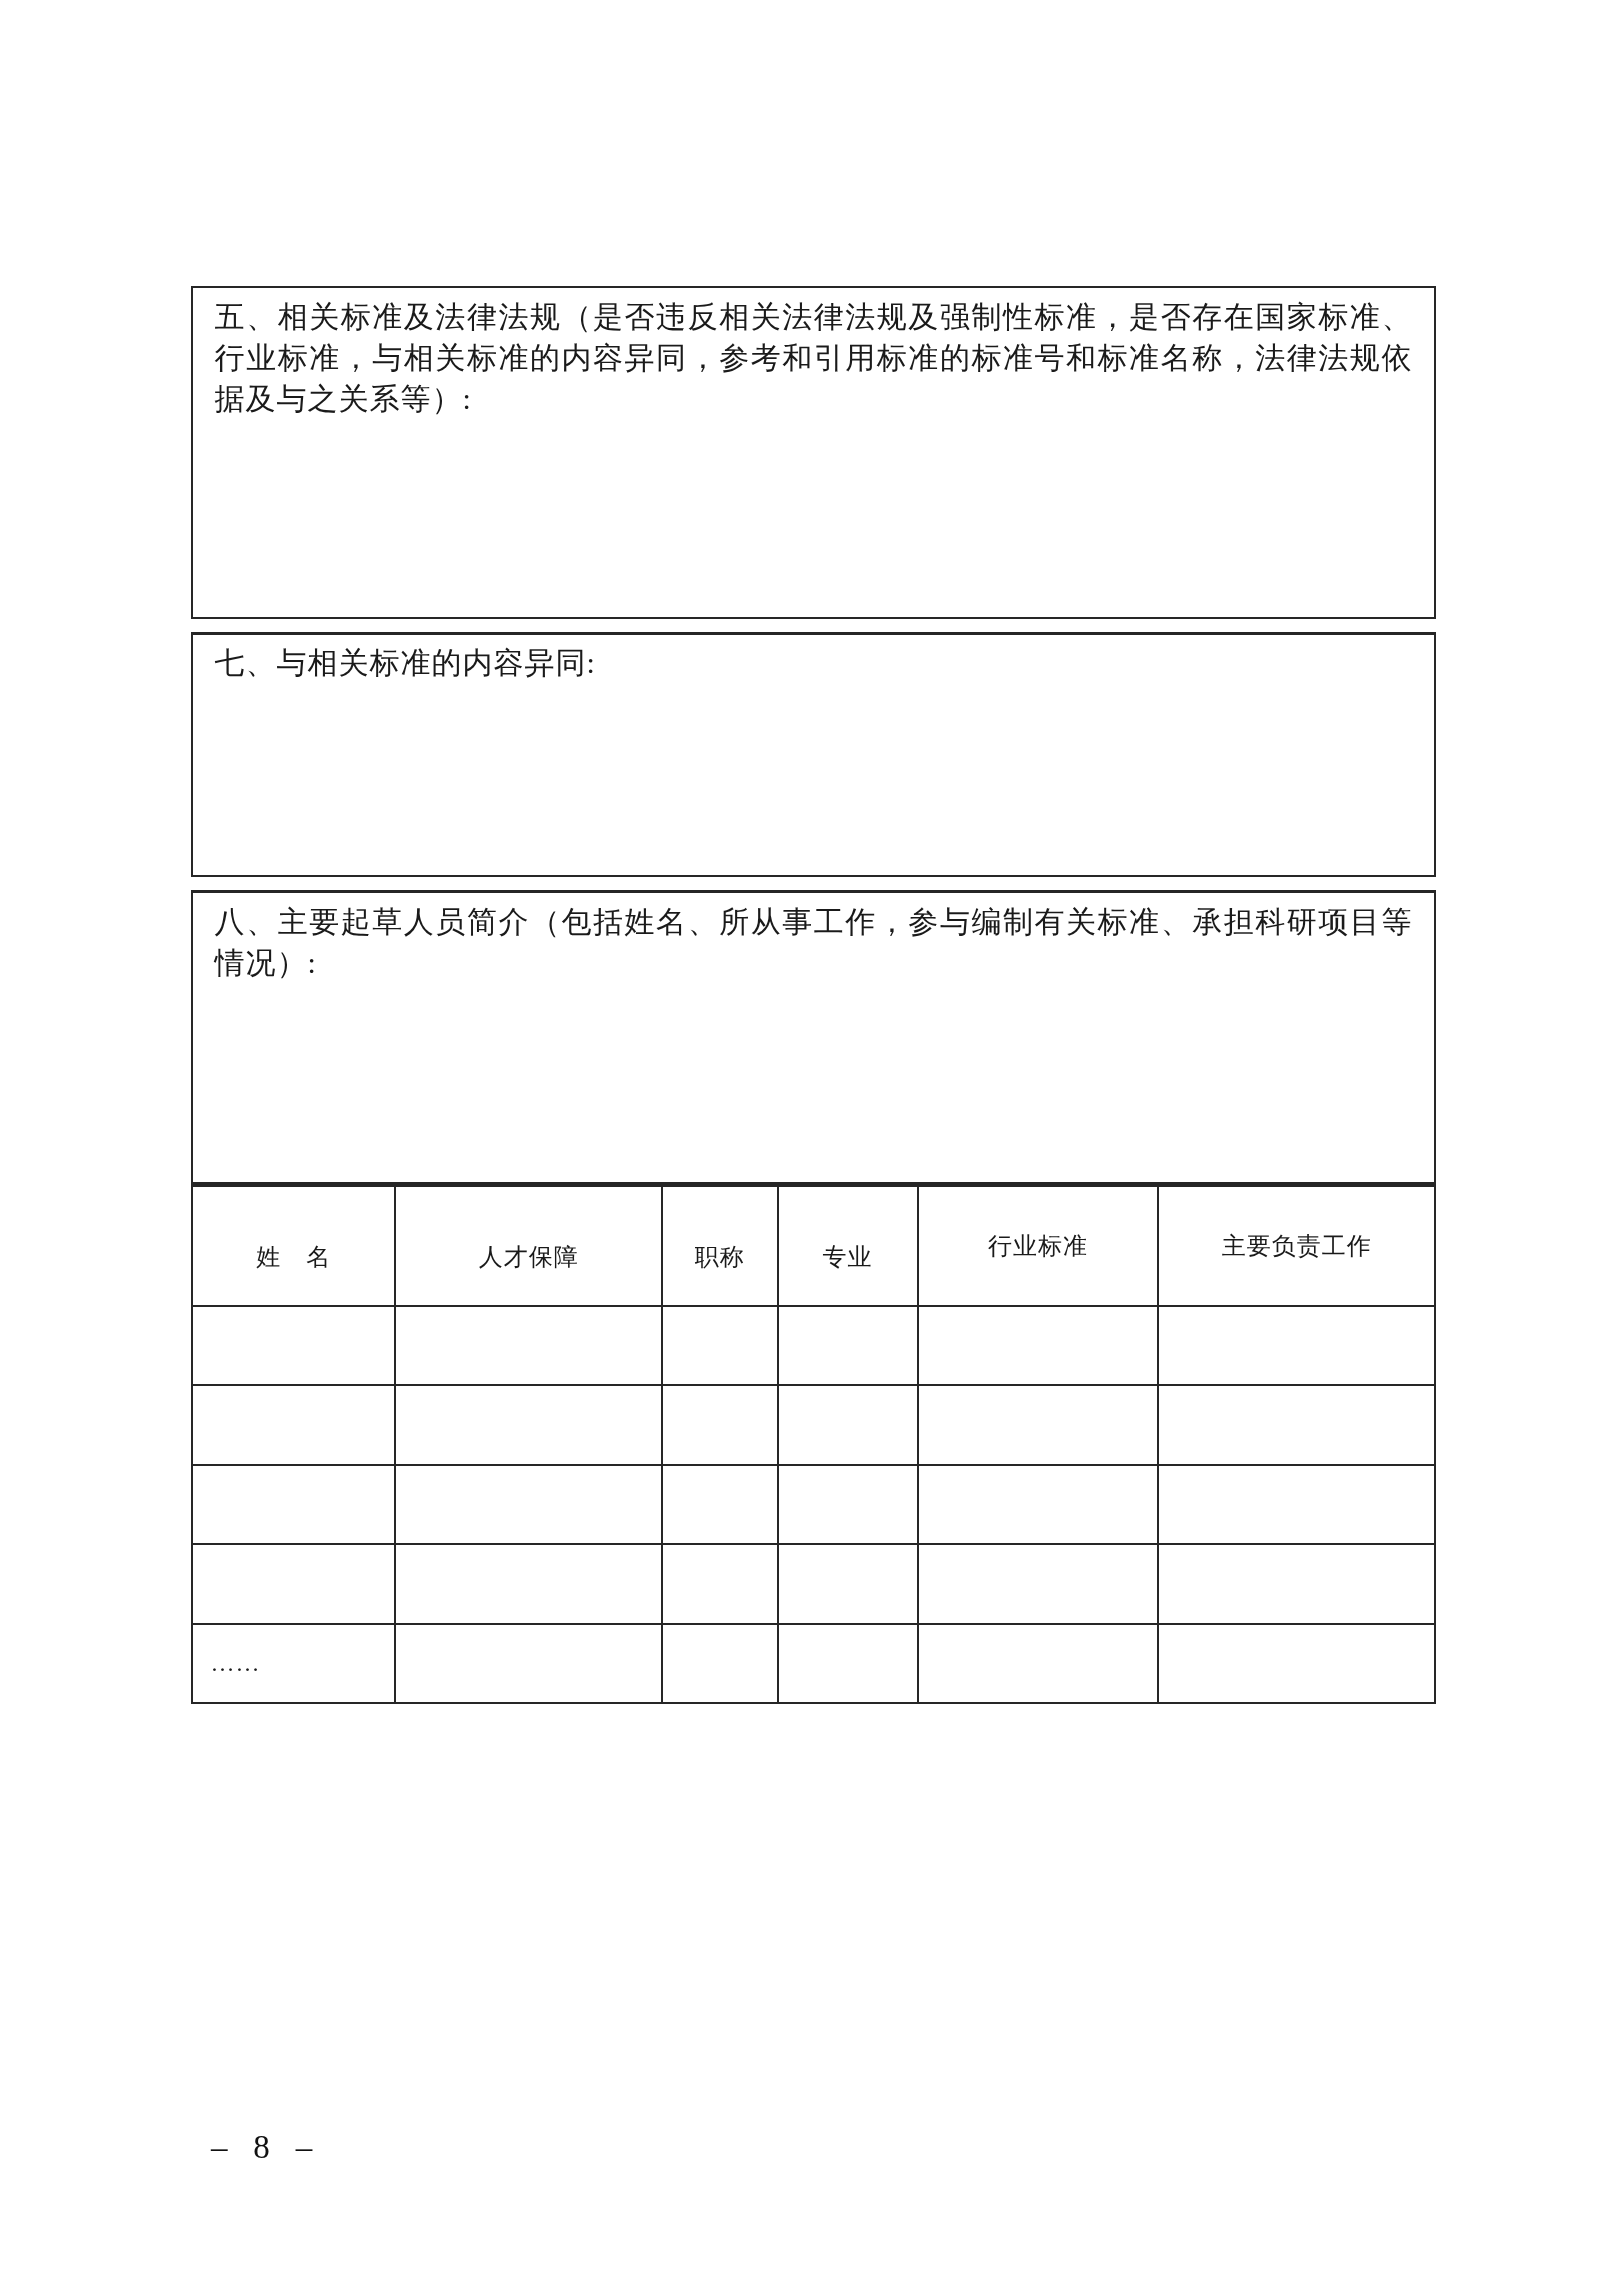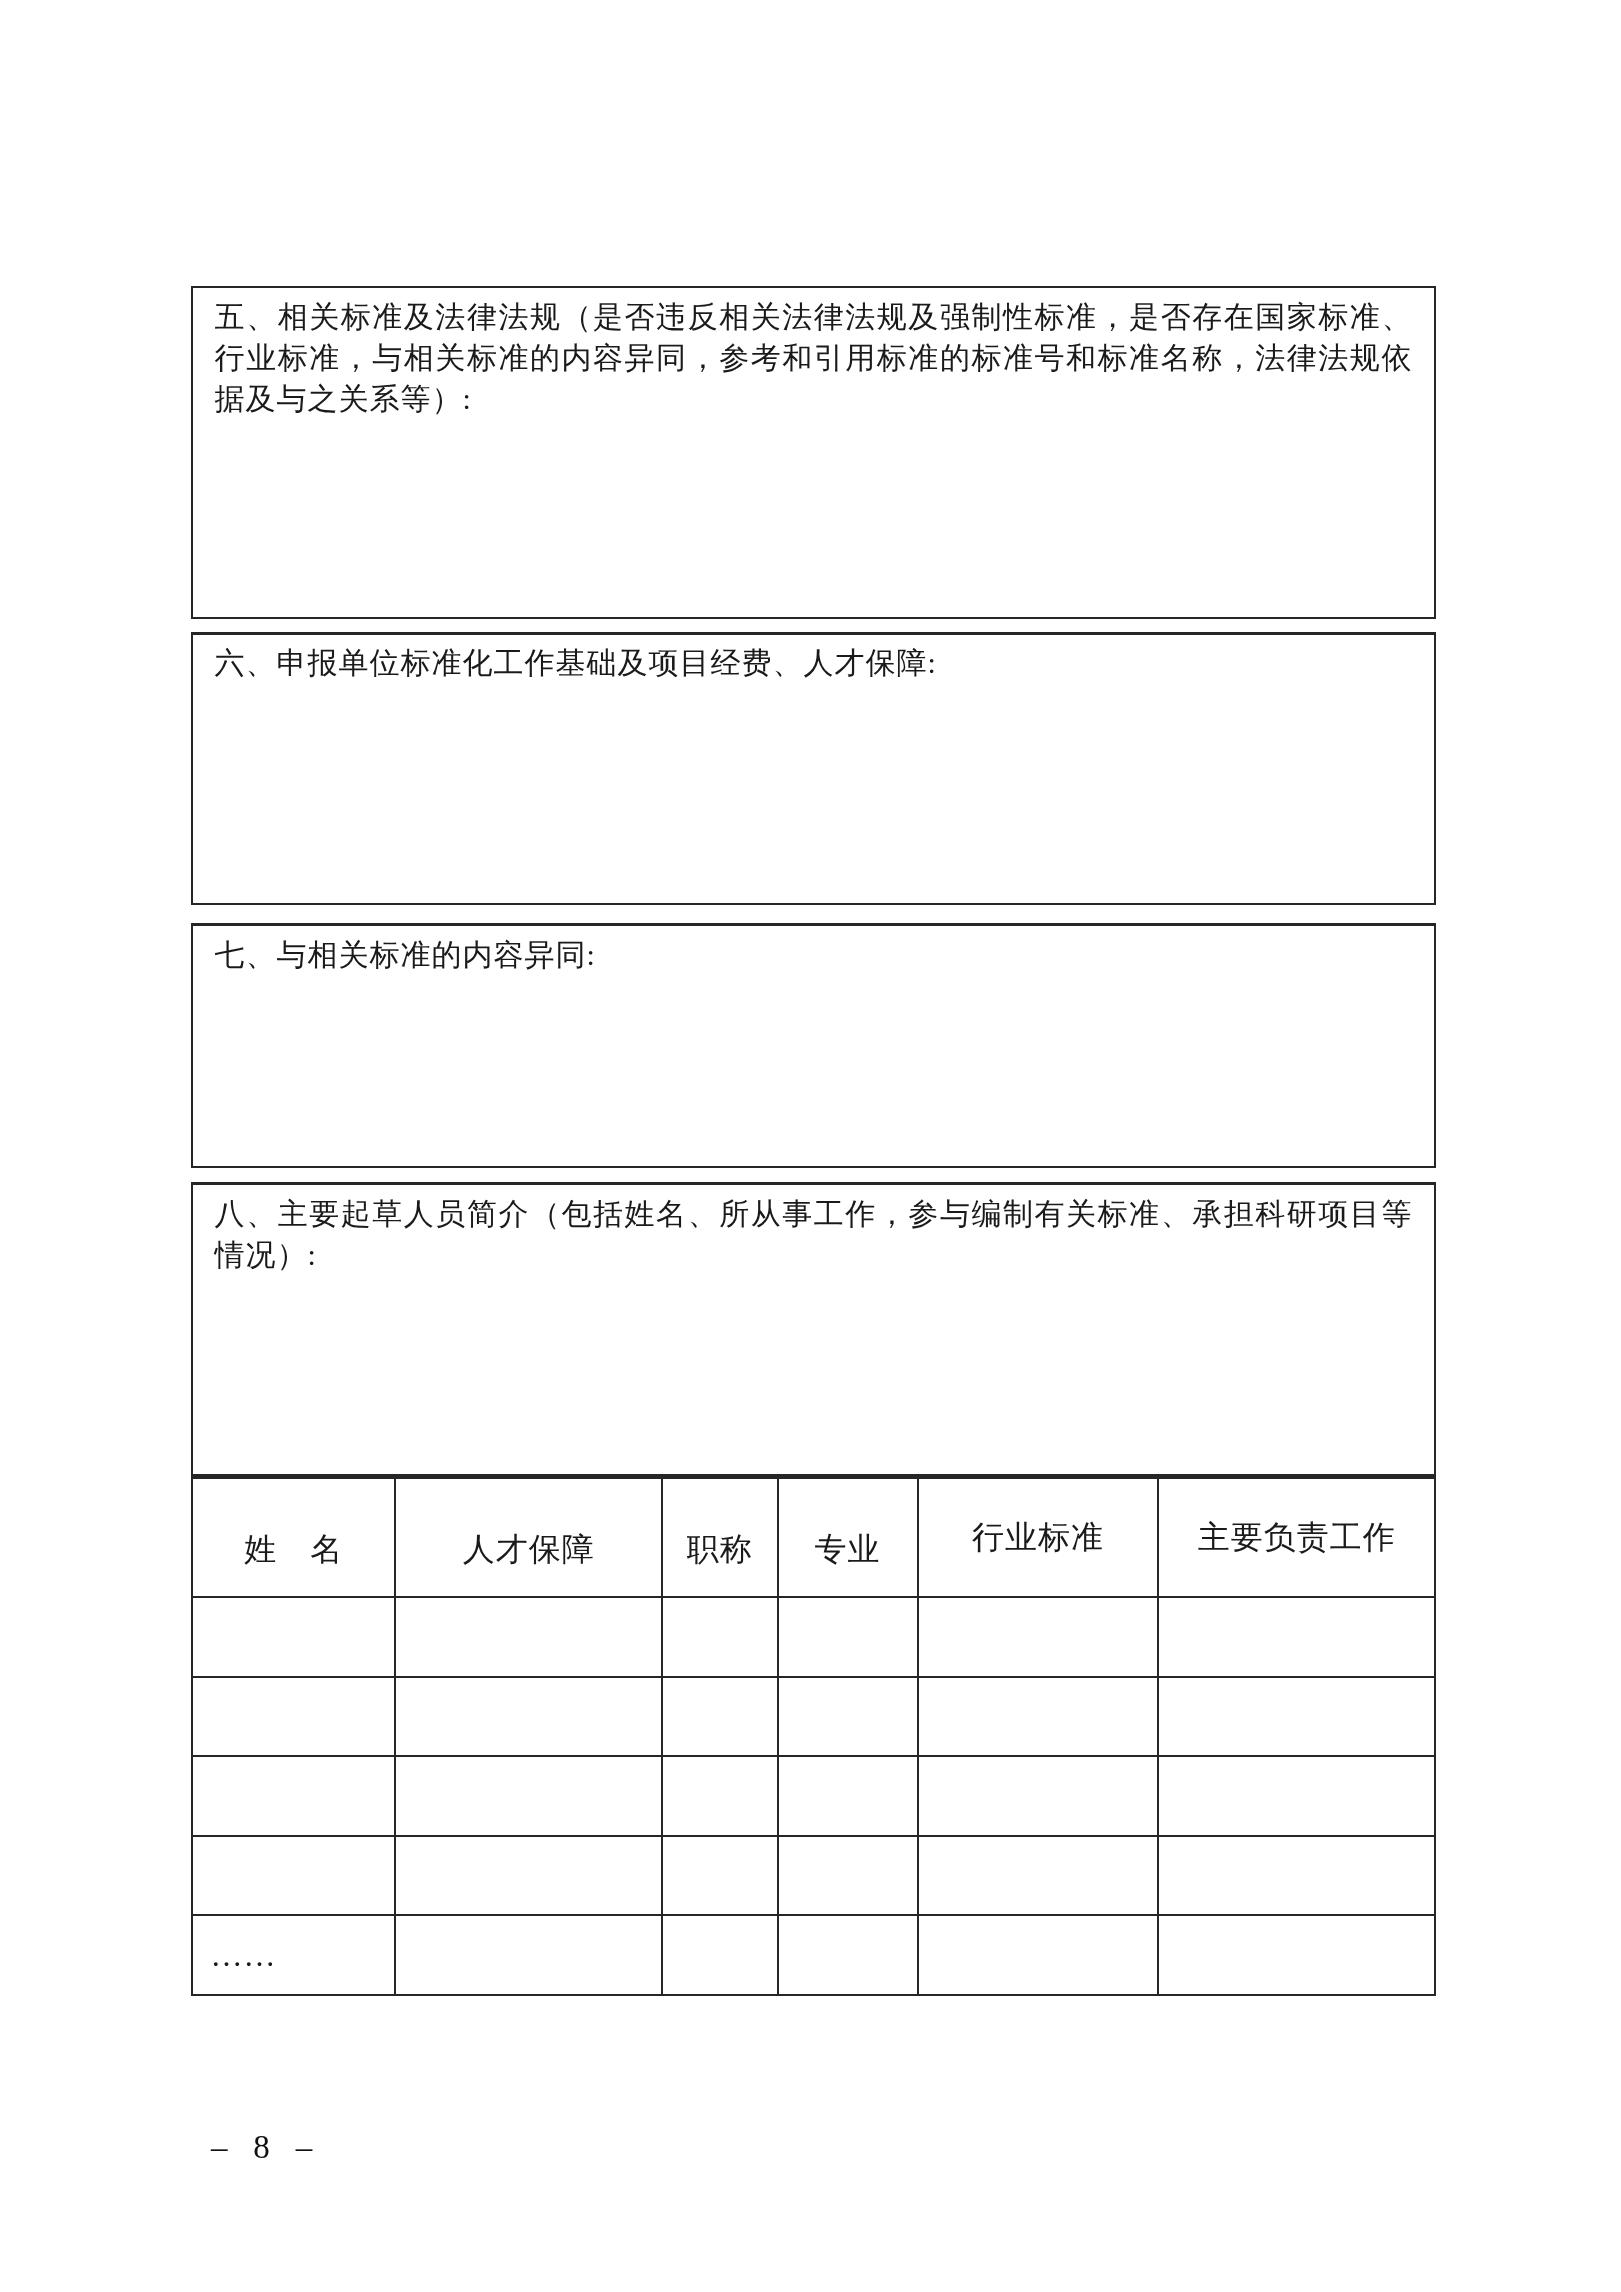--- a/index.html
+++ b/index.html
@@ -46,21 +46,21 @@
   .box9 .section-text { height: 83px; box-sizing: border-box; }
 
   table.personnel {
     width: 100%;
     border-collapse: collapse;
     table-layout: fixed;
     flex: 1;
   }
   table.personnel td {
     border: 2px solid #262626;
-    font-size: 32px;
+    font-size: 24px;
     letter-spacing: 1px;
     text-align: center;
     vertical-align: middle;
     padding: 0;
     overflow: hidden;
   }
   table.personnel tr.hdr td { border-top: 2.9px solid #262626; height: 81px; }
   table.personnel tr.hdr td.hdr-low { padding-top: 23.5px; }
   table.personnel tr.body-row td { height: 69px; }
   table.personnel td:first-child { border-left: none; }
@@ -83,23 +83,20 @@
 </head>
 <body>
 
 <div class="page">
   <div class="form-wrap">
 
     <div class="box box5">
       <div class="section-text">五、相关标准及法律法规（是否违反相关法律法规及强制性标准，是否存在国家标准、行业标准，与相关标准的内容异同，参考和引用标准的标准号和标准名称，法律法规依据及与之关系等）:</div>
     </div>
 
-    <div class="box box6">
-      <div class="section-text">六、申报单位标准化工作基础及项目经费、人才保障:</div>
-    </div>
 
     <div class="box box7">
       <div class="section-text">七、与相关标准的内容异同:</div>
     </div>
 
     <div class="box box8">
       <div class="section-text">八、主要起草人员简介（包括姓名、所从事工作，参与编制有关标准、承担科研项目等情况）:</div>
     </div>
 
     <div class="box box9">

